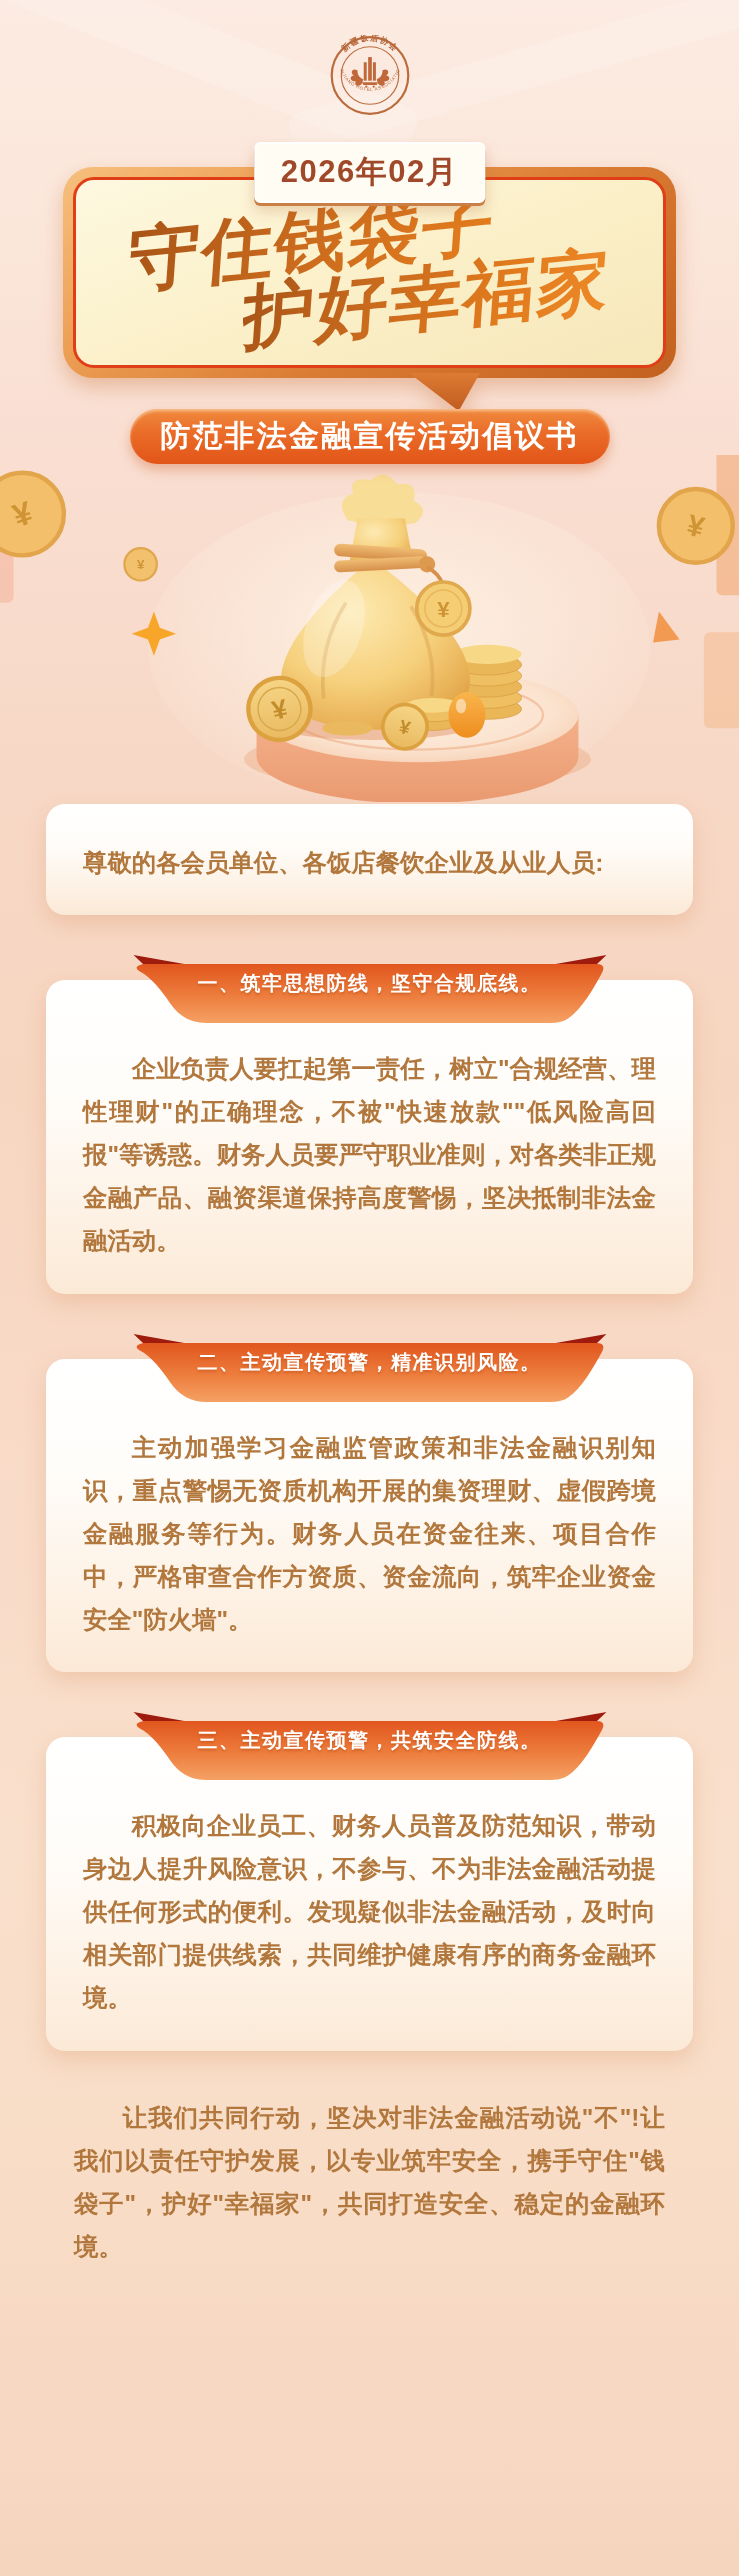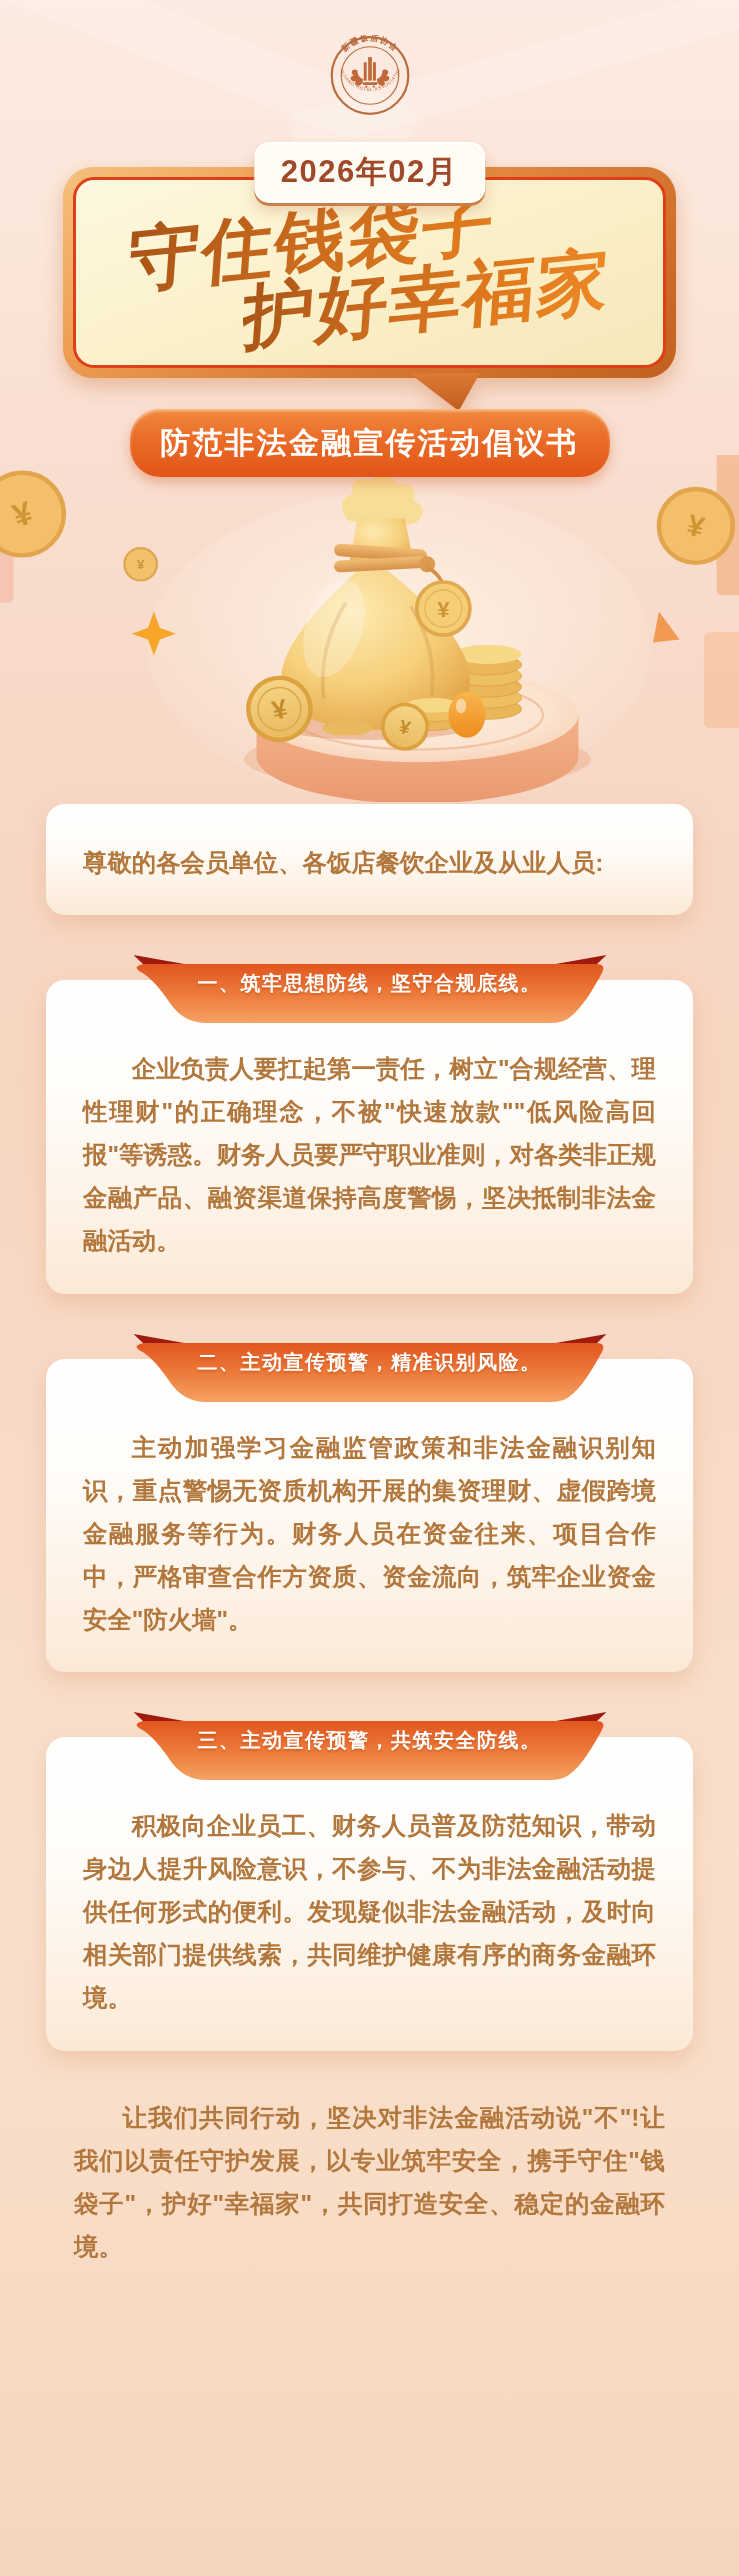--- a/index.html
+++ b/index.html
@@ -6,21 +6,21 @@
   body{font-family:"Liberation Sans",sans-serif;}
   .page{position:relative;width:739px;height:2576px;overflow:hidden;
     background:linear-gradient(180deg,#fcebe2 0%,#fbe7db 8%,#f9ded1 18%,#f7d8c6 30%,#f7d6c1 42%,#f8dbc8 58%,#f9e0cc 72%,#f8dcc6 86%,#f6d5bf 100%);}
   
   .hero{position:relative;height:804px;}
   .hero-streak{position:absolute;background:rgba(255,255,255,.16);border-radius:15px;}
   .s1{width:473px;height:52px;left:-44px;top:22px;transform:rotate(22deg);}
   .s2{width:517px;height:41px;left:281px;top:44px;transform:rotate(-16deg);}
   .logo{position:absolute;top:35px;left:50%;transform:translateX(-50%);width:81px;height:81px;}
   .date-box{position:absolute;top:142px;left:50%;transform:translateX(-50%);
-    background:#fffcf3;border:2.2px solid #fff;border-radius:15px;padding:7.4px 25px;
+    background:#fffcf3;border:2.2px solid #fff;border-radius:6px;padding:7.4px 25px;
     box-shadow:0 3px 0 #c97f45,0 7.4px 13.3px rgba(180,90,40,.25);z-index:6;}
   .date-box span{font-size:31px;font-weight:bold;color:#a0492a;letter-spacing:1.5px;}
   .bubble-wrap{position:absolute;top:167px;left:63px;right:63px;height:211px;
     filter:drop-shadow(0 9px 10.3px rgba(198,110,50,.35));z-index:3;}
   .bubble-frame{position:absolute;inset:0;border-radius:30px;padding:9.6px;box-sizing:border-box;
     background:linear-gradient(145deg,#f6c07e 0%,#eda055 28%,#da7b33 60%,#c2601f 100%);}
   .bubble-inner{width:100%;height:100%;box-sizing:border-box;border-radius:21px;
     border:3.7px solid #e03e17;
     background:linear-gradient(160deg,#fdf8e0 0%,#fbf0c9 50%,#f7e7ba 100%);
     display:flex;align-items:center;justify-content:center;}
@@ -29,21 +29,21 @@
     clip-path:polygon(0 0,100% 0,70% 100%);}
   .bubble-title{transform:rotate(-3deg);margin-top:-6px;}
   .bubble-title span{display:block;font-size:71px;font-weight:900;line-height:1.04;
     letter-spacing:2.2px;color:#c96a1f;transform:skewX(-10deg) rotate(-3deg);white-space:nowrap;}
   @supports ((-webkit-background-clip:text) or (background-clip:text)){
     .bubble-title span{background:linear-gradient(105deg,#a85417 0%,#c96a1d 35%,#e07a1d 70%,#ef8a28 100%);
       -webkit-background-clip:text;background-clip:text;-webkit-text-fill-color:transparent;color:transparent;}
   }
   .bubble-title .t2{margin-left:111px;margin-top:-7.4px;}
   .subtitle-pill{position:absolute;top:409px;left:50%;transform:translateX(-50%);
-    width:480px;height:68px;border-radius:30px;z-index:4;
+    width:480px;height:55px;border-radius:30px;z-index:4;
     background:linear-gradient(180deg,#f08a3e 0%,#ea6b27 45%,#e25518 100%);
     box-shadow:0 6px 12px rgba(205,90,30,.35),inset 0 2.2px 3px rgba(255,230,200,.55);
     display:flex;align-items:center;justify-content:center;}
   .subtitle-pill span{color:#fff;font-size:30px;font-weight:bold;letter-spacing:2.2px;}
   .hero-art{position:absolute;top:455px;left:0;width:739px;height:347px;}
   
   .content{position:relative;}
   .card{margin:0 46px;border-radius:19px;
     background:linear-gradient(180deg,#ffffff 0%,#fffdfa 35%,#fdf0e2 80%,#fbe9d6 100%);
     box-shadow:0 9px 21px rgba(214,140,90,.28);box-sizing:border-box;}

